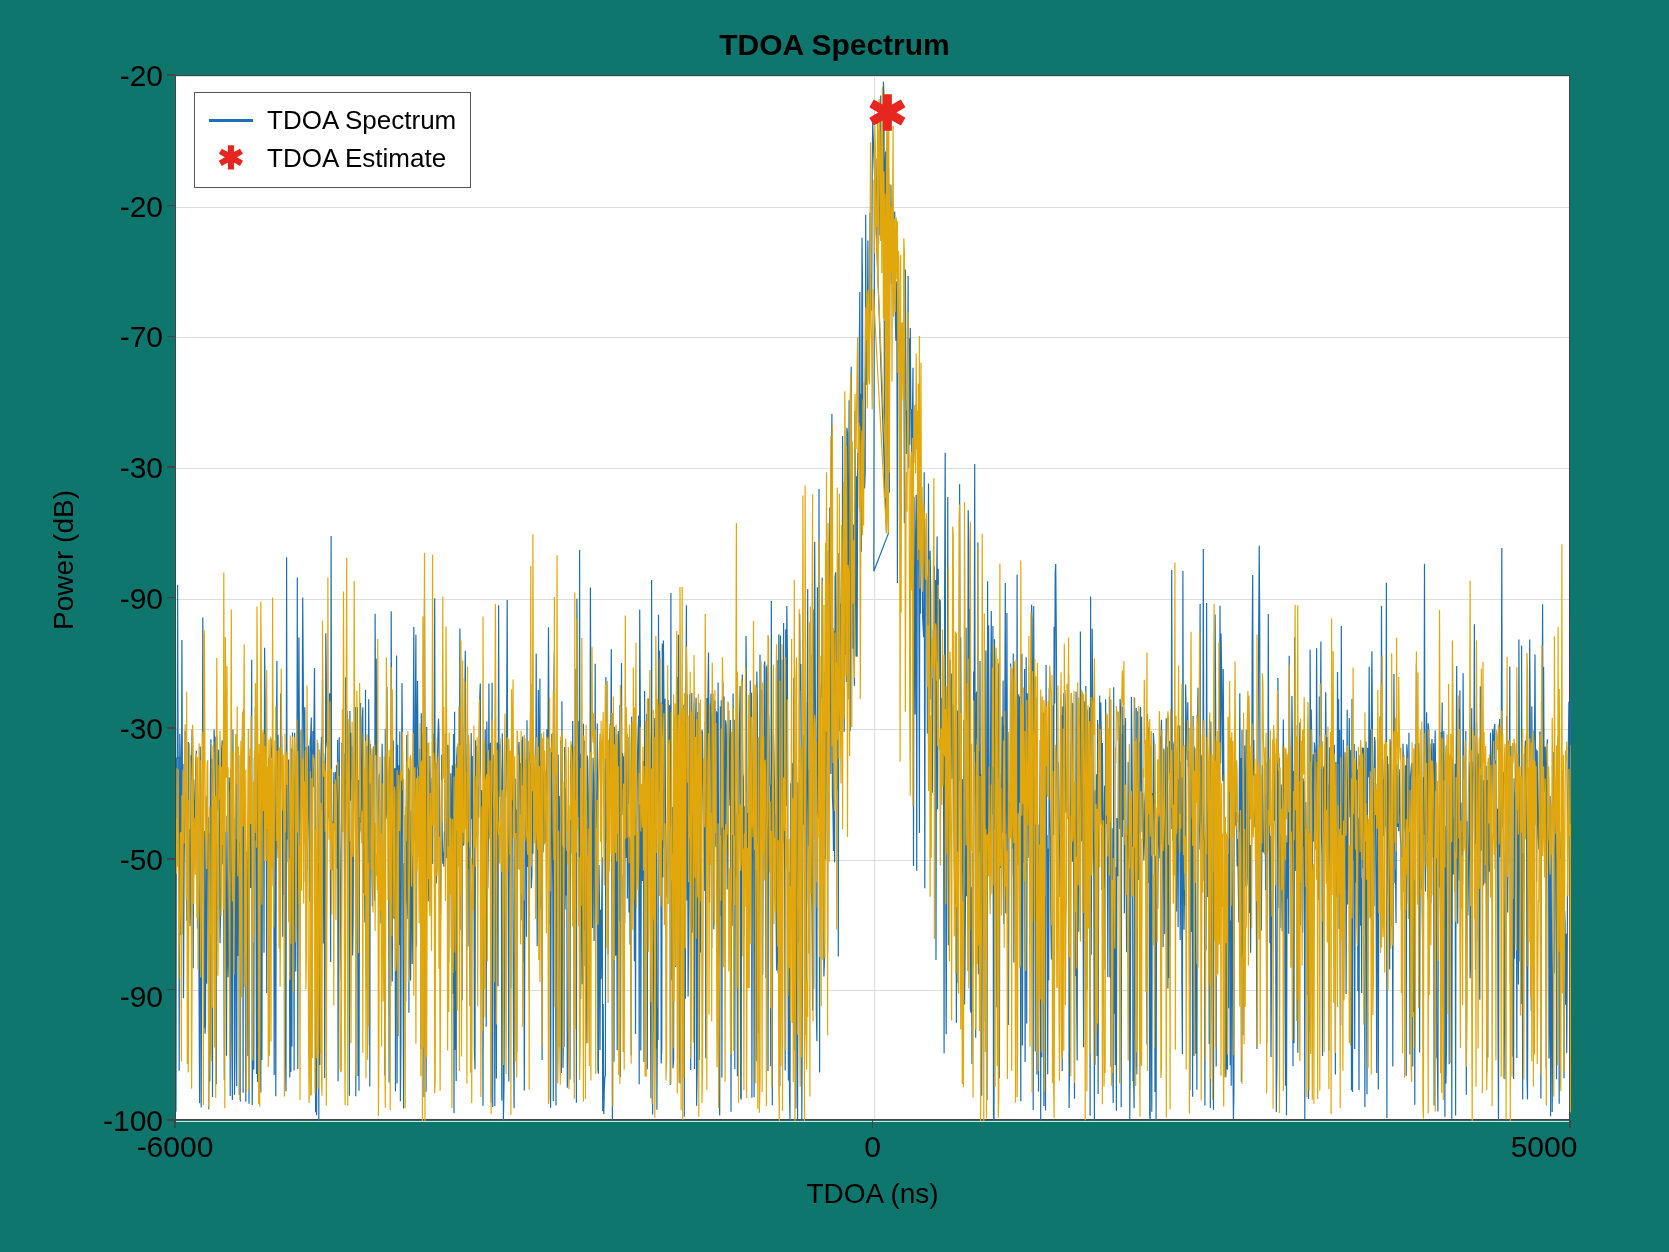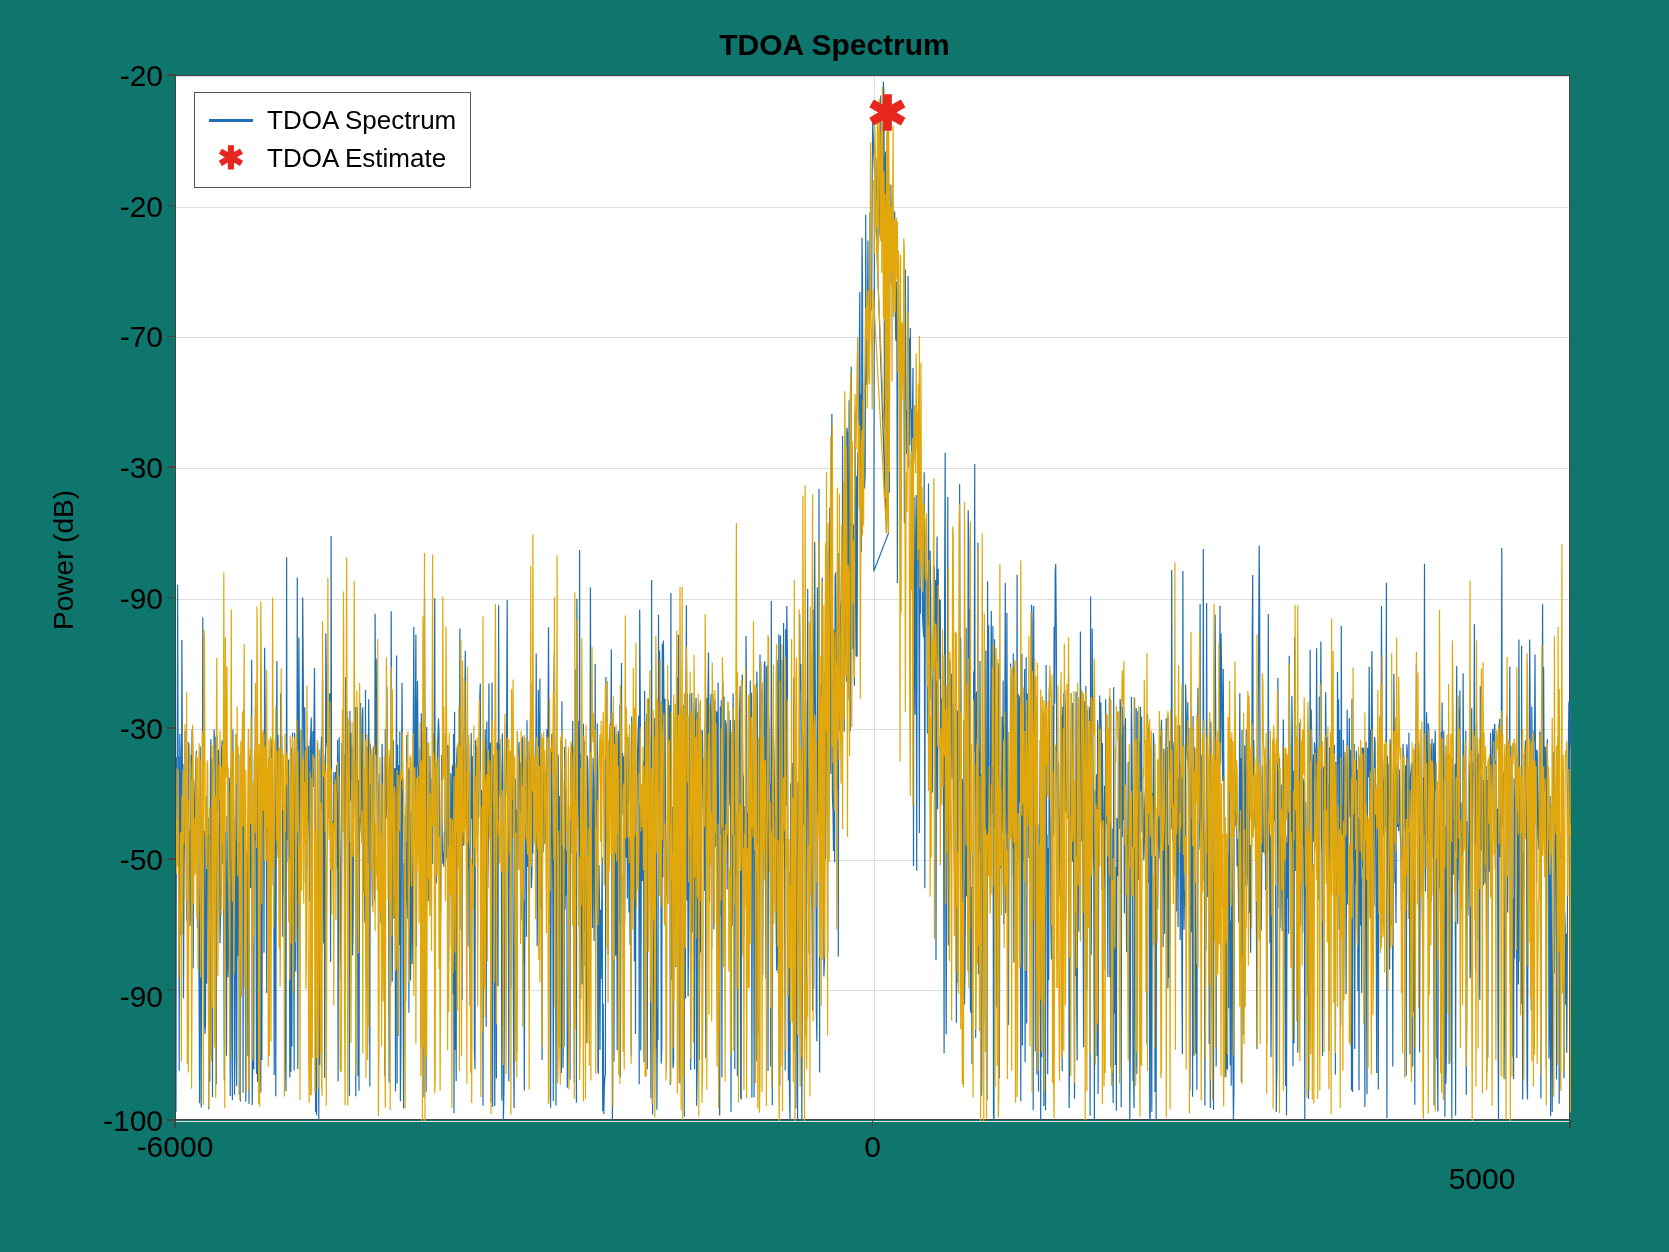--- a/index.html
+++ b/index.html
@@ -101,20 +101,21 @@
 </style>
 </head>
 <body>
 
 <div class="figure">
 
   <div class="title" style="left:0; top:28px;">TDOA Spectrum</div>
 
   <div class="ylabel" style="left:48px; top:760px; width:400px;">Power (dB)</div>
 
+  <div class="xlabel" style="left:175px; top:1178px; width:1395px;">TDOA (ns)</div>
 
   <div class="axes" id="axes" style="left:175px; top:75px; width:1395px; height:1045px;">
       <div class="gridline" style="left: 697.5px; top: 0px; width: 1px; height: 100%;"></div>
       <div class="gridline" style="left: 0px; top: 0px; width: 100%; height: 1px;"></div>
       <div class="gridline" style="left: 0px; top: 130.625px; width: 100%; height: 1px;"></div>
       <div class="gridline" style="left: 0px; top: 261.25px; width: 100%; height: 1px;"></div>
       <div class="gridline" style="left: 0px; top: 391.875px; width: 100%; height: 1px;"></div>
       <div class="gridline" style="left: 0px; top: 522.5px; width: 100%; height: 1px;"></div>
       <div class="gridline" style="left: 0px; top: 653.125px; width: 100%; height: 1px;"></div>
       <div class="gridline" style="left: 0px; top: 783.75px; width: 100%; height: 1px;"></div>
@@ -157,16 +158,16 @@
       <div class="tick y" style="left: 85px; top: 320.25px; width: 78px;">-70</div>
       <div class="tickmark" style="left: 167px; top: 204.875px; width: 8px; height: 1.5px;"></div>
       <div class="tick y" style="left: 85px; top: 189.625px; width: 78px;">-20</div>
       <div class="tickmark" style="left: 167px; top: 74.25px; width: 8px; height: 1.5px;"></div>
       <div class="tick y" style="left: 85px; top: 59px; width: 78px;">-20</div>
       <div class="tickmark" style="left: 174.25px; top: 1120px; width: 1.5px; height: 8px;"></div>
       <div class="tick x" style="left: 115px; top: 1130px; width: 120px;">-6000</div>
       <div class="tickmark" style="left: 871.75px; top: 1120px; width: 1.5px; height: 8px;"></div>
       <div class="tick x" style="left: 812.5px; top: 1130px; width: 120px;">0</div>
       <div class="tickmark" style="left: 1569.25px; top: 1120px; width: 1.5px; height: 8px;"></div>
-      <div class="tick x" style="left: 1422px; top: 1130px; width: 120px; margin-top: 32px;">5000</div>
+      <div class="tick x" style="left: 1484px; top: 1130px; width: 120px;">5000</div>
     </div>
 
 </div>
 
 </body></html>

